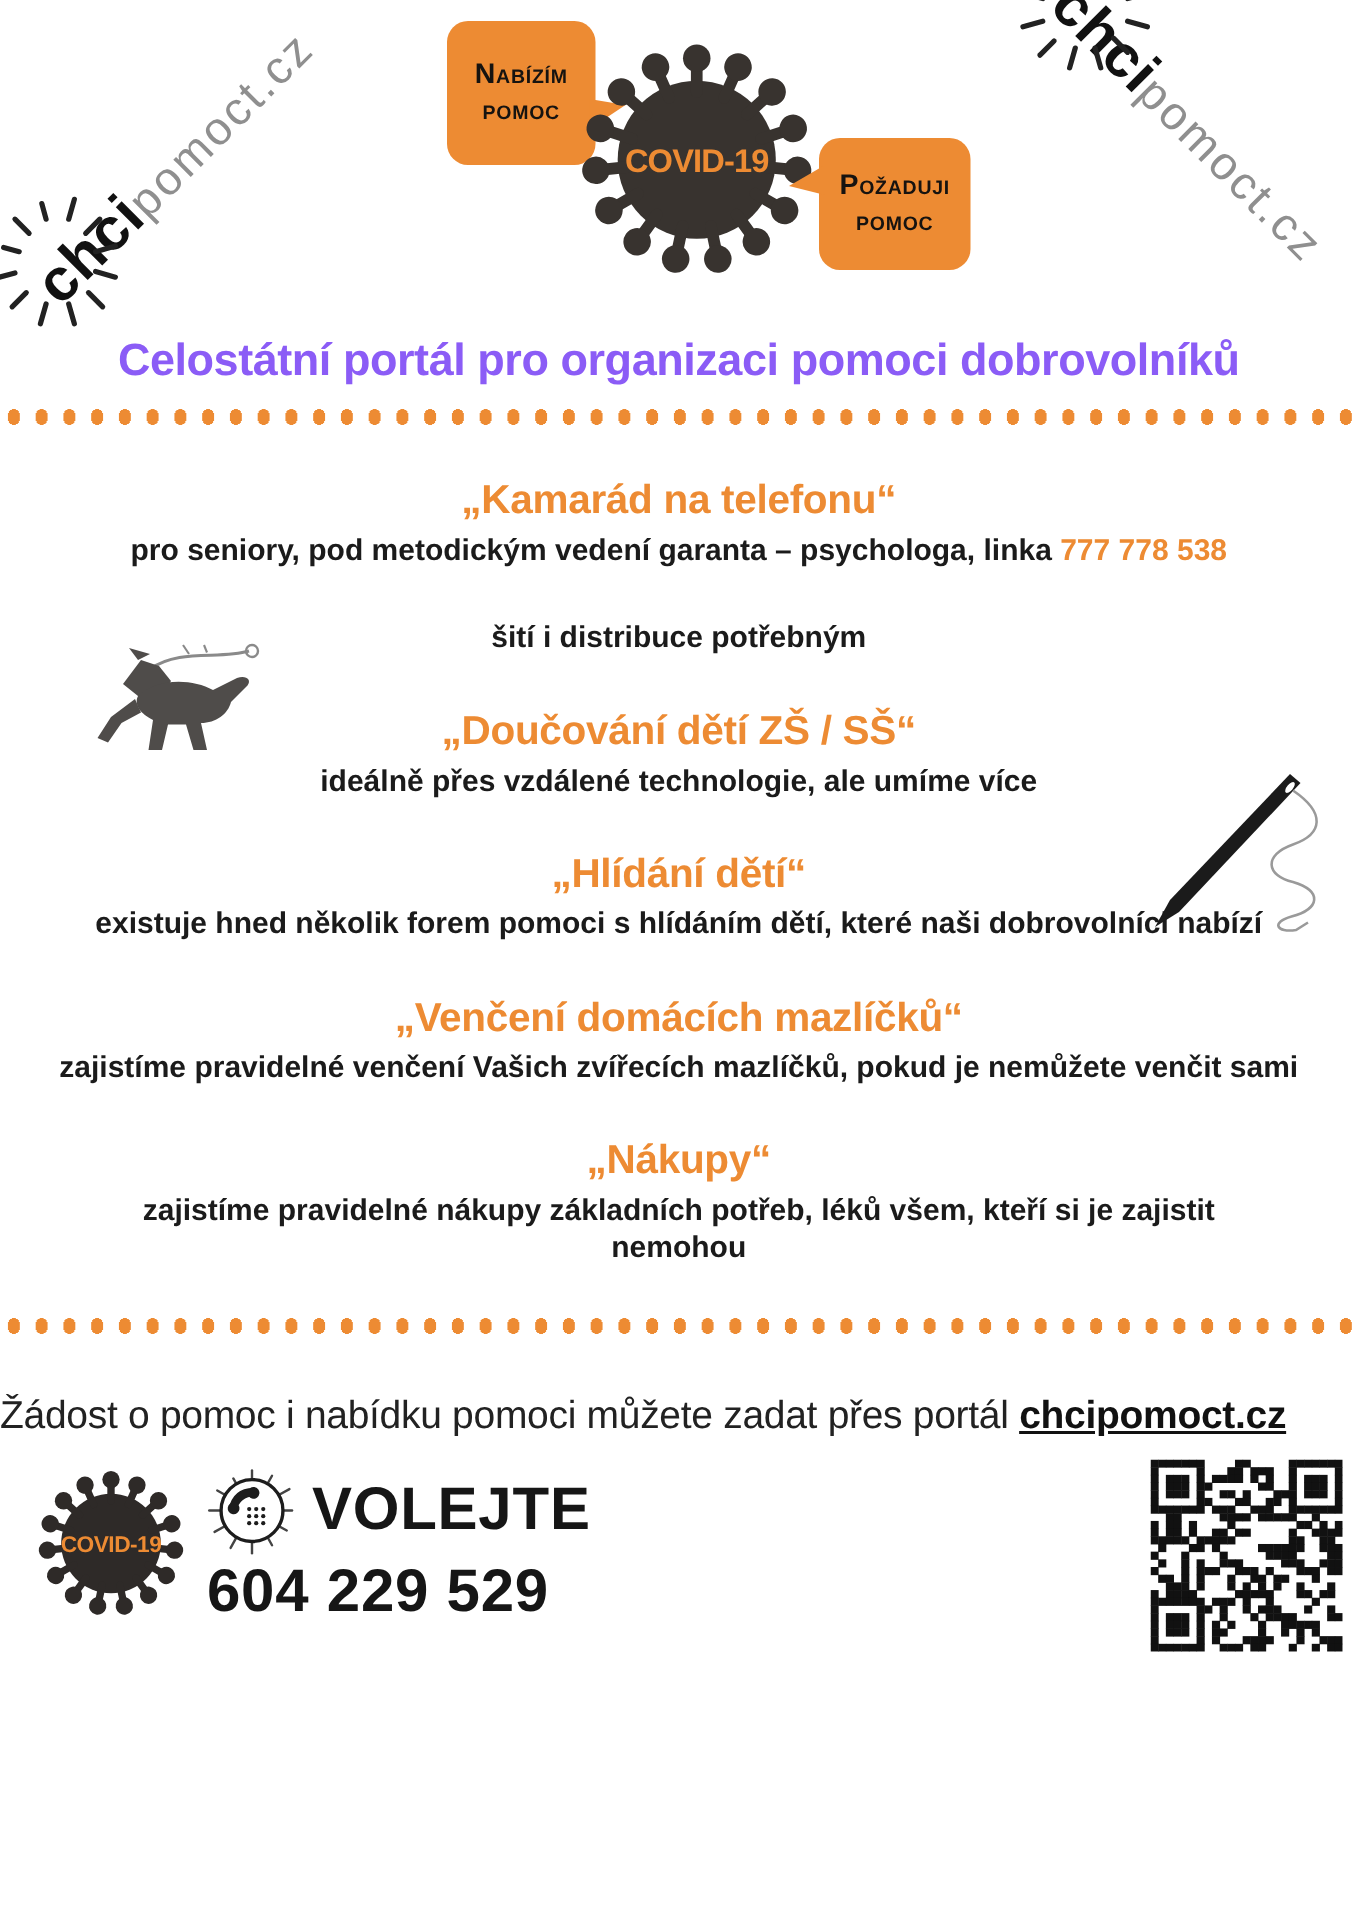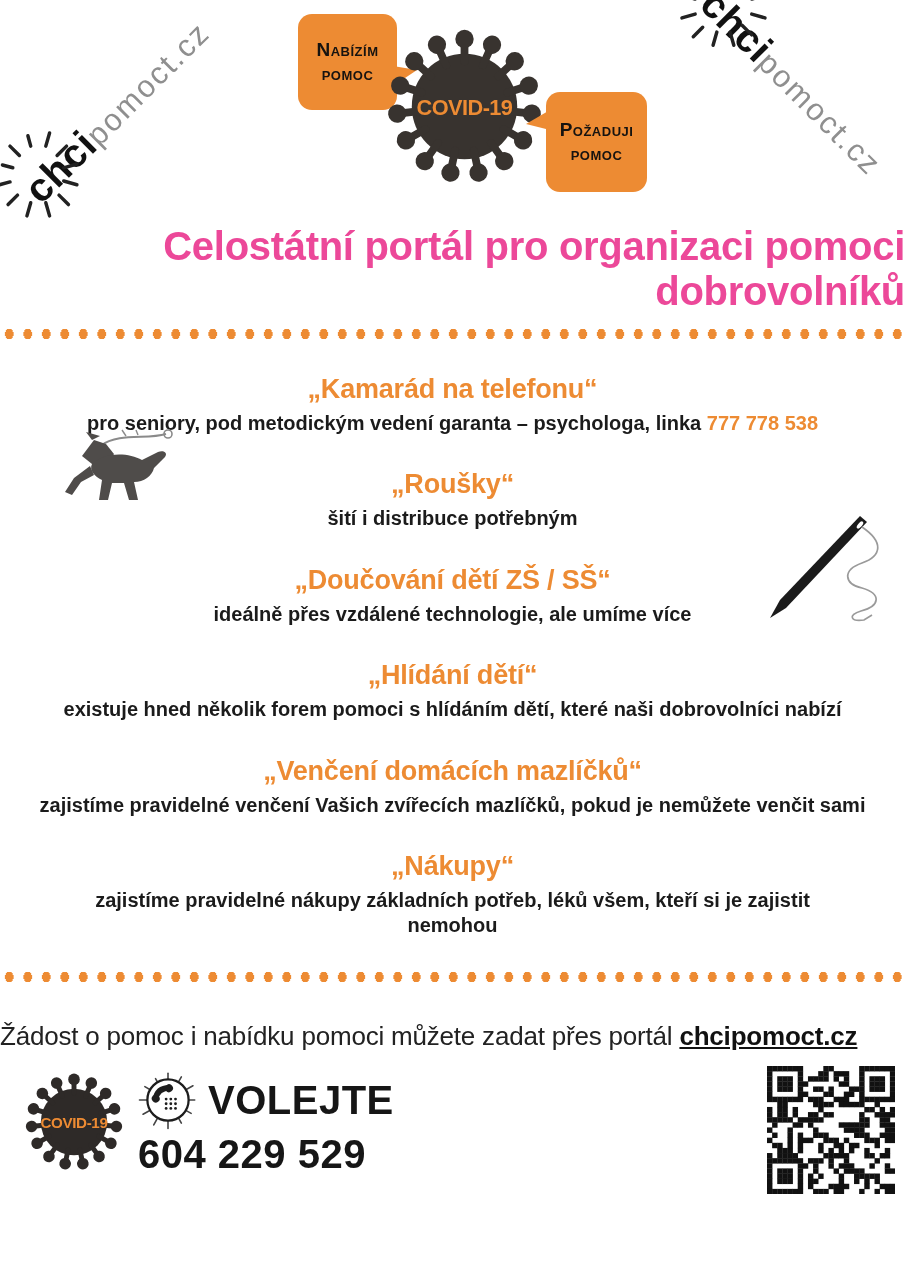--- a/index.html
+++ b/index.html
@@ -27,33 +27,33 @@
     border-radius:14px; font-weight:800; font-size:19px; line-height:1.25;
     font-variant:small-caps; letter-spacing:0.5px;
     display:flex; align-items:center; justify-content:center; text-align:center;
     padding:6px 8px;
   }
   .bubble-offer { left:278px; top:14px; width:99px; height:96px;margin-left:20px; }
   .bubble-offer::after {
     content:""; position:absolute; right:-20px; top:52px;
     border-left:24px solid #ED8B33; border-top:4px solid transparent; border-bottom:16px solid transparent;
   }
-  .bubble-request { left:546px; top:92px; width:101px; height:100px; }
+  .bubble-request { left:546px; top:92px; width:101px; height:88px; }
   .bubble-request::after {
     content:""; position:absolute; left:-20px; top:18px;
     border-right:24px solid #ED8B33; border-top:14px solid transparent; border-bottom:6px solid transparent;
   }
   .virus-lg { position:absolute; left:382px; top:24px; width:165px; height:165px; }
   .virus-sm { position:absolute; left:22px; top:4px; width:104px; height:104px; }
   .virus-label { font-weight:800; letter-spacing:-0.5px; }
 
   
   h1.page-title {
-    margin:22px 0 14px; text-align:right;
-    font-size:40px; font-weight:800; letter-spacing:-0.3px; color:#ec4899;
+    margin:22px 0 14px; text-align:center;
+    font-size:30px; font-weight:800; letter-spacing:-0.3px; color:#8b5cf6;
   }
   .dots {
     height:12px; width:100%;
     background-image:radial-gradient(4.3px 5.4px at 50% 50%, #ED8B33 97%, rgba(0,0,0,0) 100%);
     background-size:18.5px 12px; background-repeat:repeat-x; background-position:0 50%;
   }
   .dots-bottom { margin-top:34px; }
 
   
   .section { margin-top:34px; text-align:center; position:relative; }
@@ -158,21 +158,20 @@
   <h1 class="page-title">Celostátní portál pro organizaci pomoci dobrovolníků</h1>
 
   <div class="dots"></div>
 
   <div class="section">
     <h2>„Kamarád na telefonu“</h2>
     <p><span>pro seniory, pod metodickým vedení garanta – psychologa, linka </span><span class="accent">777 778 538</span></p>
   </div>
 
   <div class="section">
-    <h2>„Roušky“</h2>
     <p>šití i distribuce potřebným</p>
   </div>
 
   <div class="section">
     <h2>„Doučování dětí ZŠ / SŠ“</h2>
     <p>ideálně přes vzdálené technologie, ale umíme více</p>
   </div>
 
   <div class="section">
     <h2>„Hlídání dětí“</h2>

